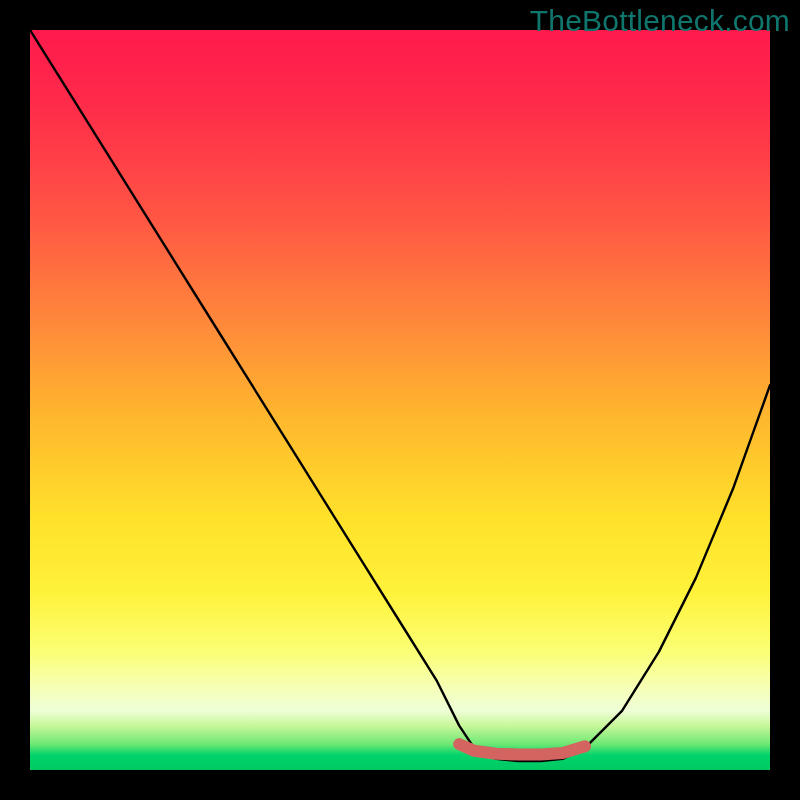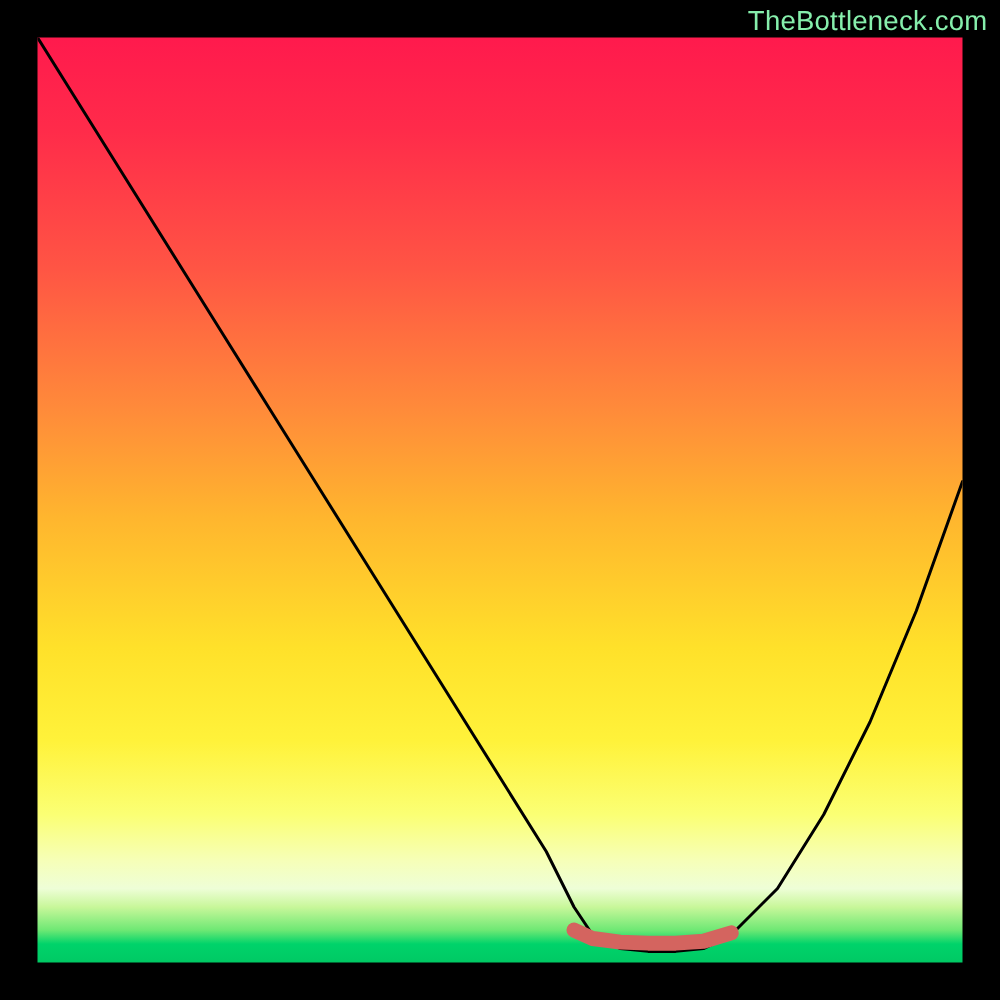--- a/index.html
+++ b/index.html
@@ -41,22 +41,22 @@
       #c8f79a 94%,
       #6ee874 96.5%,
       #00d36a 98%,
       #00c964 100%
     );
   }
   .watermark {
     position: absolute;
     top: 4px;
     right: 10px;
-    color: #86efac;
-    font-size: 22px;
+    color: #0f766e;
+    font-size: 30px;
     font-weight: 500;
     letter-spacing: 0.2px;
     user-select: none;
   }
   svg.curve {
     position: absolute;
     left: 0;
     top: 0;
     width: 740px;
     height: 740px;

